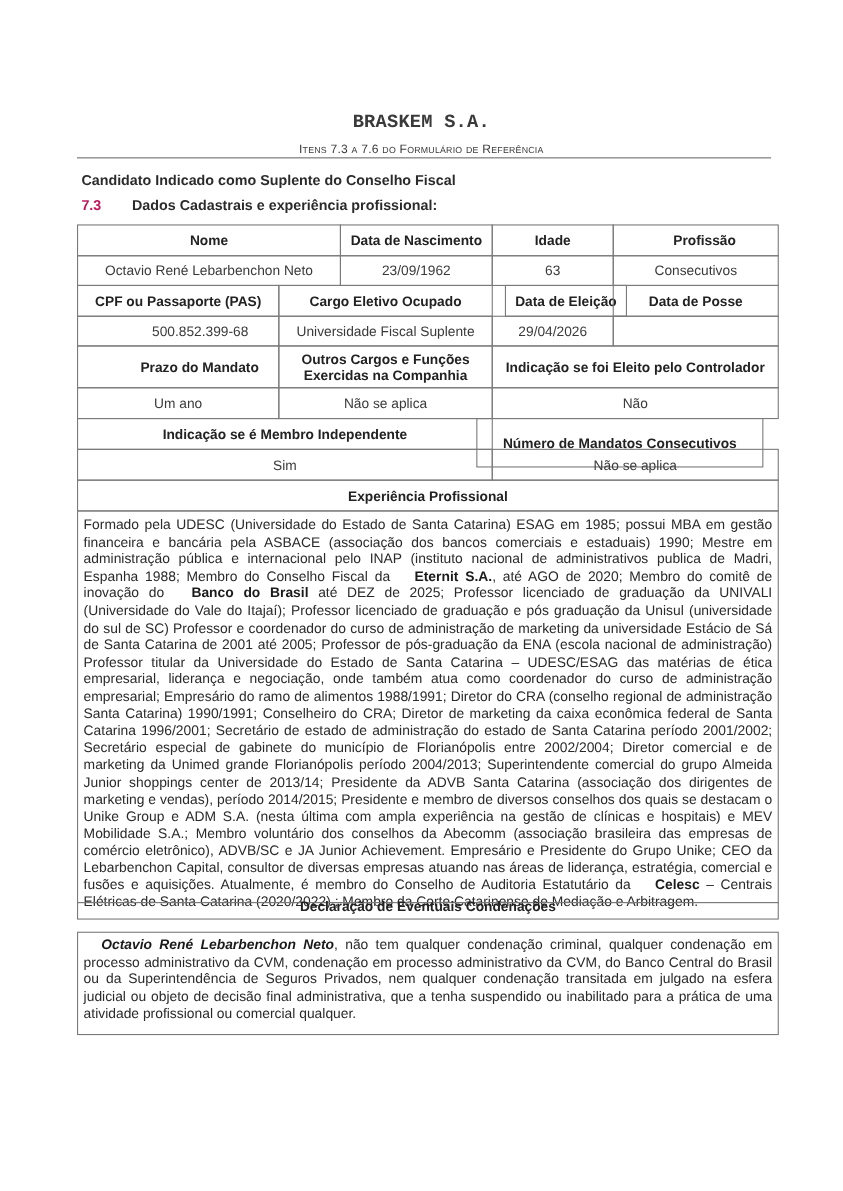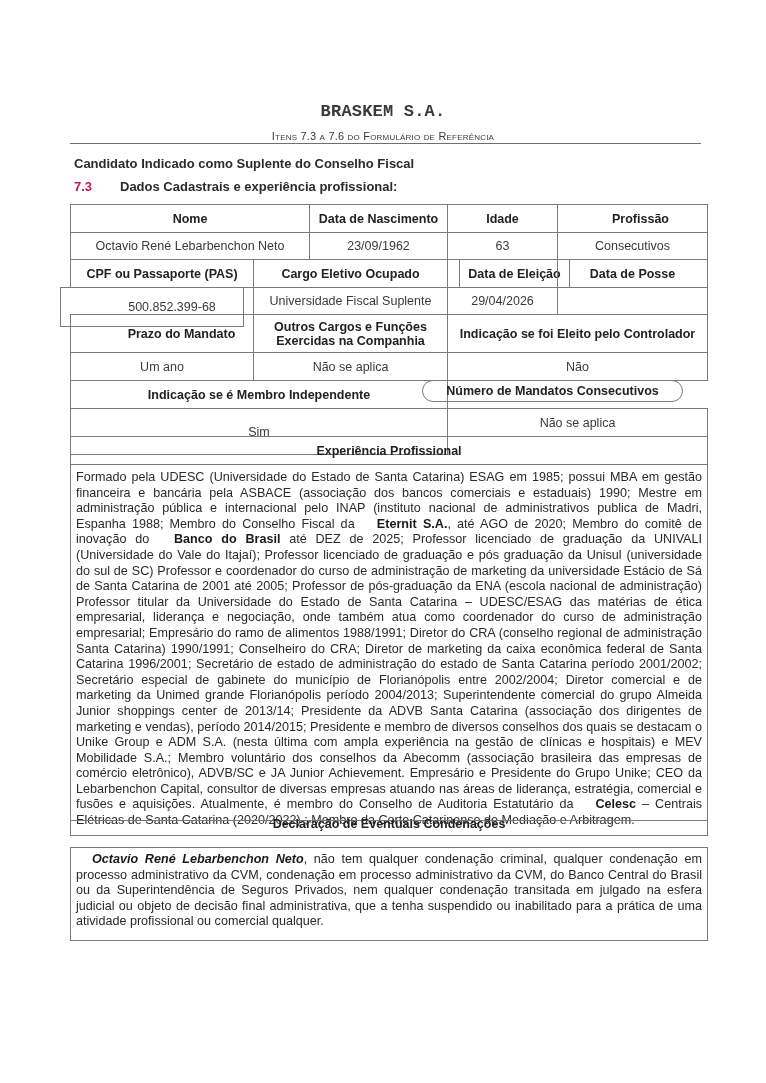--- a/index.html
+++ b/index.html
@@ -44,37 +44,37 @@
   <div class="cell" style="left:70px;top:232px;width:240px;height:28px;">Octavio René Lebarbenchon Neto</div>
   <div class="cell" style="left:309px;top:232px;width:139px;height:28px;">23/09/1962</div>
   <div class="cell" style="left:447px;top:232px;width:111px;height:28px;">63</div>
   <div class="cell" style="left:557px;top:232px;width:151px;height:28px;">Consecutivos</div>
 
   <div class="cell h" style="left:70px;top:259px;width:184px;height:29px;">CPF ou Passaporte (PAS)</div>
   <div class="cell h" style="left:253px;top:259px;width:195px;height:29px;">Cargo Eletivo Ocupado</div>
   <div class="cell h" style="left:447px;top:259px;width:111px;height:29px;margin-left:12px;">Data de Eleição</div>
   <div class="cell h" style="left:557px;top:259px;width:151px;height:29px;">Data de Posse</div>
 
-  <div class="cell" style="left:60px;top:287px;width:184px;height:40px;padding-left:40px;">500.852.399-68</div>
+  <div class="cell" style="left:70px;top:287px;width:184px;height:28px;padding-left:40px;">500.852.399-68</div>
   <div class="cell" style="left:253px;top:287px;width:195px;height:28px;">Universidade Fiscal Suplente</div>
   <div class="cell" style="left:447px;top:287px;width:111px;height:28px;">29/04/2026</div>
   <div class="cell" style="left:557px;top:287px;width:151px;height:28px;"></div>
 
   <div class="cell h" style="left:70px;top:314px;width:184px;height:39px;padding-left:39px;">Prazo do Mandato</div>
   <div class="cell h" style="left:253px;top:314px;width:195px;height:39px;padding:0 14px;">Outros Cargos e Funções Exercidas na Companhia</div>
   <div class="cell h" style="left:447px;top:314px;width:261px;height:39px;">Indicação se foi Eleito pelo Controlador</div>
 
   <div class="cell" style="left:70px;top:352px;width:184px;height:29px;">Um ano</div>
   <div class="cell" style="left:253px;top:352px;width:195px;height:29px;">Não se aplica</div>
   <div class="cell" style="left:447px;top:352px;width:261px;height:29px;">Não</div>
 
   <div class="cell h" style="left:70px;top:380px;width:378px;height:29px;">Indicação se é Membro Independente</div>
-  <div class="cell h" style="left:422px;top:380px;width:261px;height:22px;border-radius:13px;">Número de Mandatos Consecutivos</div>
+  <div class="cell h" style="left:433px;top:380px;width:261px;height:45px;">Número de Mandatos Consecutivos</div>
 
-  <div class="cell" style="left:70px;top:408px;width:378px;height:47px;">Sim</div>
+  <div class="cell" style="left:70px;top:408px;width:378px;height:29px;">Sim</div>
   <div class="cell" style="left:447px;top:408px;width:261px;height:29px;">Não se aplica</div>
 
   <div class="cell h" style="left:70px;top:436px;width:638px;height:29px;">Experiência Profissional</div>
 </div>
 
 <div class="box" style="left:70px;top:464px;width:638px;height:357px;"></div>
 <div class="para" style="left:76px;top:470px;width:626px;"><span>Formado pela UDESC (Universidade do Estado de Santa Catarina) ESAG em 1985; possui MBA em gestão financeira e bancária pela ASBACE (associação dos bancos comerciais e estaduais) 1990; Mestre em administração pública e internacional pelo INAP (instituto nacional de administrativos publica de Madri, Espanha 1988; Membro do Conselho Fiscal da </span><b>Eternit S.A.</b><span>, até AGO de 2020; Membro do comitê de inovação do </span><b>Banco do Brasil</b><span> até DEZ de 2025; Professor licenciado de graduação da UNIVALI (Universidade do Vale do Itajaí); Professor licenciado de graduação e pós graduação da Unisul (universidade do sul de SC) Professor e coordenador do curso de administração de marketing da universidade Estácio de Sá de Santa Catarina de 2001 até 2005; Professor de pós-graduação da ENA (escola nacional de administração) Professor titular da Universidade do Estado de Santa Catarina – UDESC/ESAG das matérias de ética empresarial, liderança e negociação, onde também atua como coordenador do curso de administração empresarial; Empresário do ramo de alimentos 1988/1991; Diretor do CRA (conselho regional de administração Santa Catarina) 1990/1991; Conselheiro do CRA; Diretor de marketing da caixa econômica federal de Santa Catarina 1996/2001; Secretário de estado de administração do estado de Santa Catarina período 2001/2002; Secretário especial de gabinete do município de Florianópolis entre 2002/2004; Diretor comercial e de marketing da Unimed grande Florianópolis período 2004/2013; Superintendente comercial do grupo Almeida Junior shoppings center de 2013/14; Presidente da ADVB Santa Catarina (associação dos dirigentes de marketing e vendas), período 2014/2015; Presidente e membro de diversos conselhos dos quais se destacam o Unike Group e ADM S.A. (nesta última com ampla experiência na gestão de clínicas e hospitais) e MEV Mobilidade S.A.; Membro voluntário dos conselhos da Abecomm (associação brasileira das empresas de comércio eletrônico), ADVB/SC e JA Junior Achievement. Empresário e Presidente do Grupo Unike; CEO da Lebarbenchon Capital, consultor de diversas empresas atuando nas áreas de liderança, estratégia, comercial e fusões e aquisições. Atualmente, é membro do Conselho de Auditoria Estatutário da </span><b>Celesc</b><span> – Centrais Elétricas de Santa Catarina (2020/2022) ; Membro da Corte Catarinense de Mediação e Arbitragem.</span></div>
 
 <div class="cell h" style="left:70px;top:820px;width:638px;height:16px;align-items:flex-end;padding-bottom:4px;">Declaração de Eventuais Condenações</div>
 <div class="box" style="left:70px;top:847px;width:638px;height:94px;"></div>

